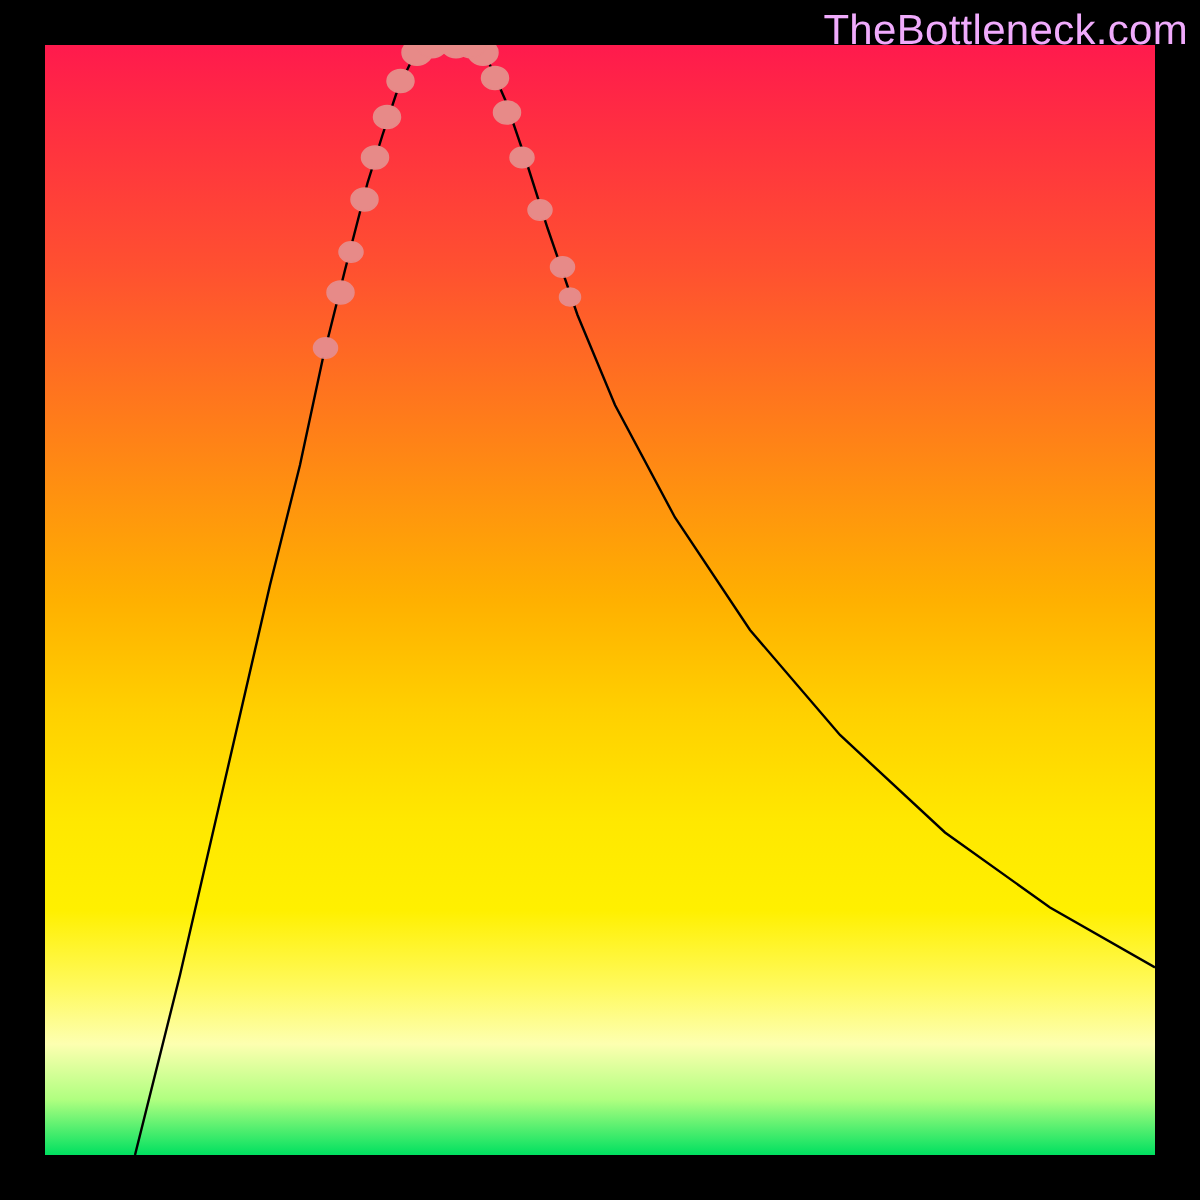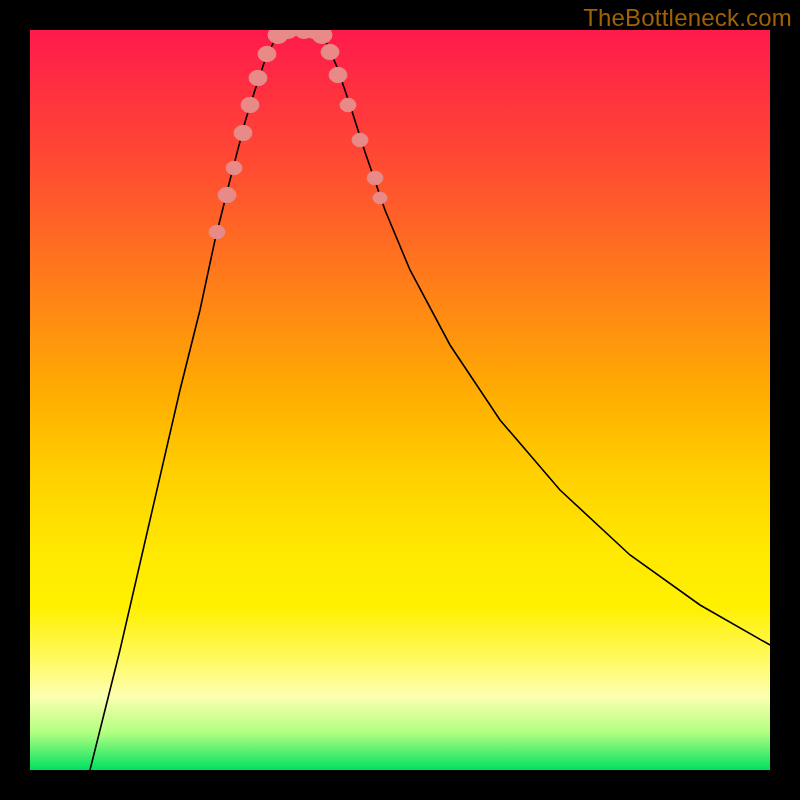--- a/index.html
+++ b/index.html
@@ -30,22 +30,22 @@
       #fffa60 85%,
       #fdffb0 90%,
       #b0ff80 95%,
       #00e060 100%
     );
   }
   .watermark {
     position: absolute;
     top: 4px;
     right: 8px;
-    color: #a16207;
-    font-size: 24px;
+    color: #f0abfc;
+    font-size: 28px;
     font-weight: 500;
     letter-spacing: 0.2px;
     z-index: 10;
   }
   svg.plot {
     position: absolute;
     left: 30px;
     top: 30px;
     width: 740px;
     height: 740px;

